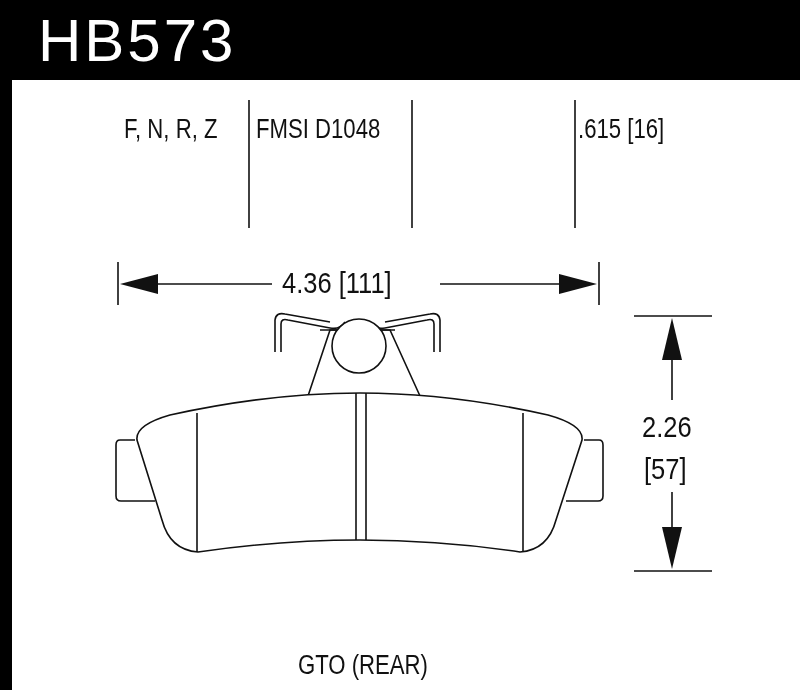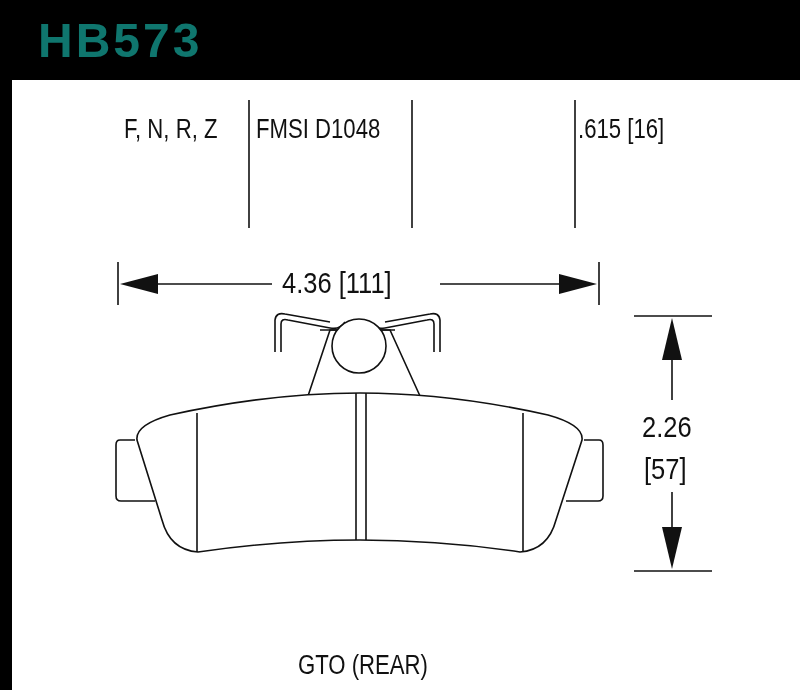--- a/index.html
+++ b/index.html
@@ -1,23 +1,23 @@
 <!DOCTYPE html>
 <html><head>
 <meta charset="utf-8">
 <style>
   html, body { margin: 0; padding: 0; background: #000; }
   body { width: 800px; height: 690px; position: relative; overflow: hidden; font-family: "Liberation Sans", sans-serif; }
   .title-bar {
     position: absolute; left: 0; top: 0; width: 800px; height: 80px; background: #000;
   }
   .title {
-    position: absolute; left: 38px; top: 2px; color: #0f766e;
-    font-family: "Liberation Sans", sans-serif; font-weight: bold;
-    font-size: 48px; letter-spacing: 3px; line-height: 78px;
+    position: absolute; left: 38px; top: 2px; color: #ffffff;
+    font-family: "Liberation Sans", sans-serif; font-weight: normal;
+    font-size: 60px; letter-spacing: 3px; line-height: 78px;
   }
   .panel {
     position: absolute; left: 12px; top: 80px; width: 788px; height: 610px; background: #fff;
   }
   svg { position: absolute; left: 0; top: 0; }
   .lbl {
     position: absolute; color: #111; font-family: "Liberation Sans", sans-serif;
     font-size: 27px; white-space: nowrap; transform: scaleX(0.82); transform-origin: left center;
   }
   .dim {

